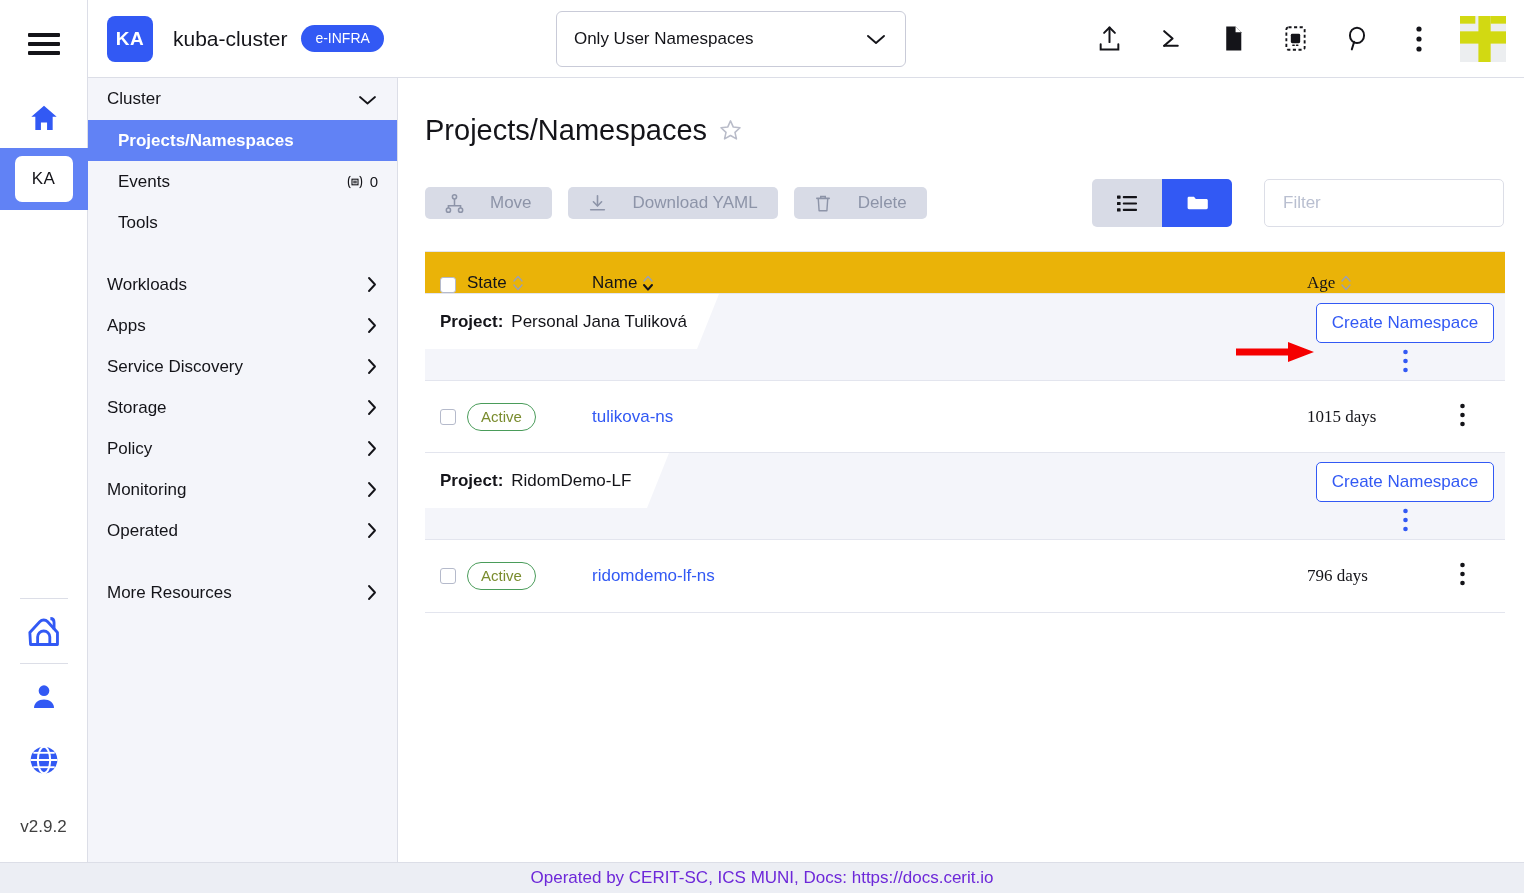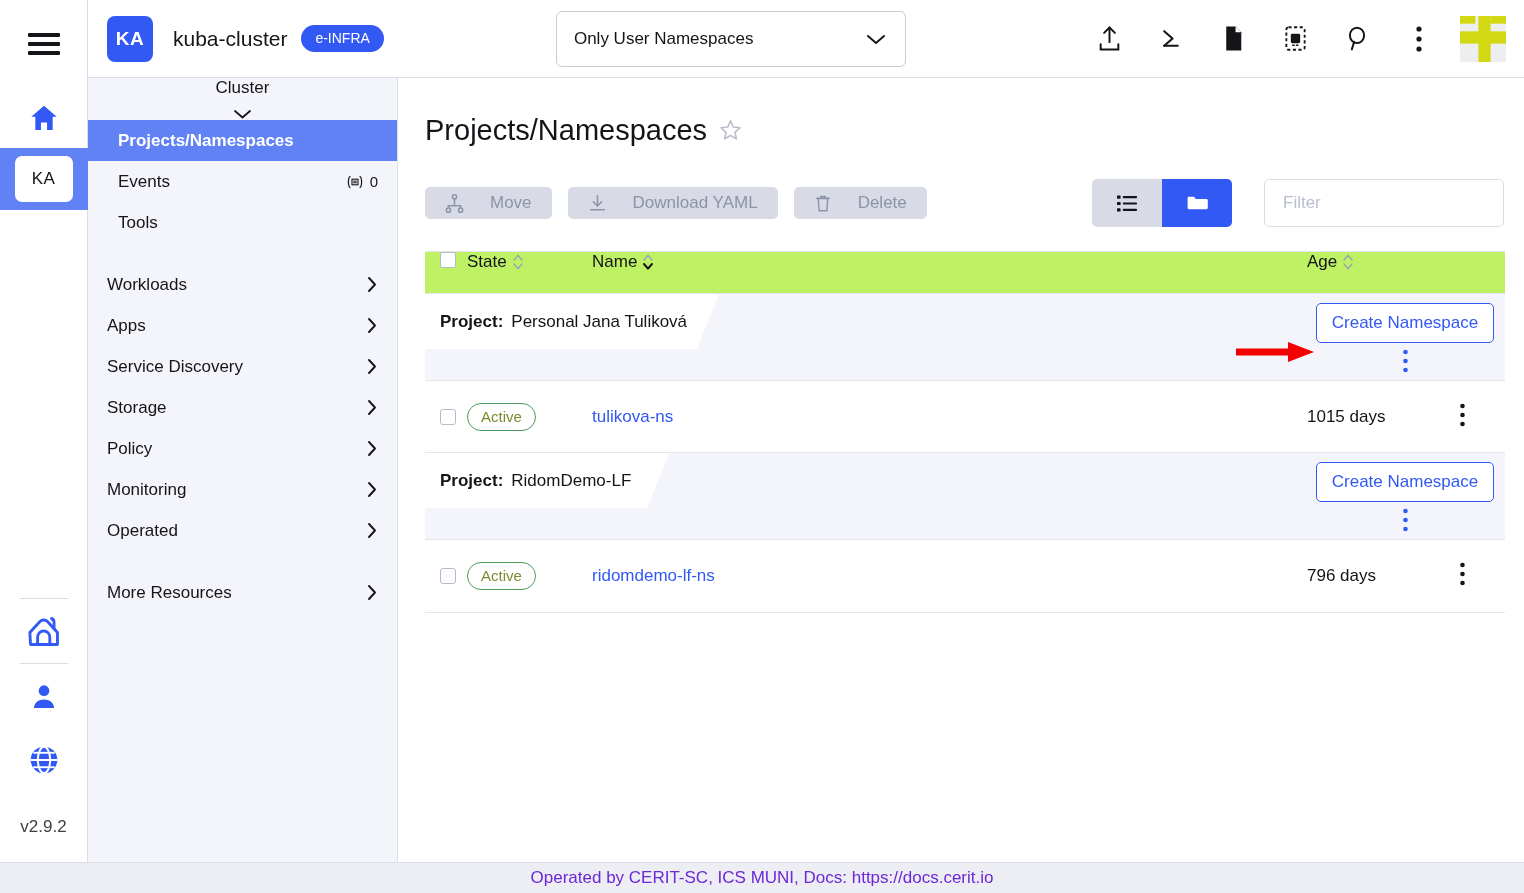--- a/index.html
+++ b/index.html
@@ -101,21 +101,20 @@
   #nav {
     position: absolute; left: 88px; top: 78px;
     width: 310px; height: 784px;
     background: #f4f5fa; border-right: 1px solid #dcdee7;
     overflow: hidden;
   }
   .nav-group-hdr {
     height: 42px; display: flex; align-items: center;
     padding: 0 19px 0 19px; font-size: 17px; color: #141419;
     cursor: pointer;
-    flex-direction: column;
   }
   .nav-group-hdr .lbl { flex: 1 1 auto; }
   .nav-sub {
     height: 41px; display: flex; align-items: center;
     padding: 0 19px 0 30px; font-size: 17px; color: #141419;
     cursor: pointer;
   }
   .nav-sub.active { background: #6182f5; color: #fff; font-weight: 700; }
   .nav-sub .lbl { flex: 1 1 auto; }
   .nav-sub .cnt {
@@ -165,29 +164,29 @@
   }
   #filter-input {
     border: none; outline: none; width: 100%; font-size: 17px;
     color: #141419; font-family: "Liberation Sans", sans-serif; background: transparent;
   }
   #filter-input::placeholder { color: #b9bfd0; }
 
   
   #table { margin-top: 24px; width: 1080px; border-bottom: 1px solid #e3e5ee; }
   #thead {
-    height: 43px; background: #bef264;
+    height: 43px; background: #eab308;
     border-top: 1px solid #e3e5ee; border-bottom: 1px solid #e3e5ee;
-    display: flex; align-items: flex-start; position: relative;
+    display: flex; align-items: flex-end; position: relative;
   }
   .th { font-size: 17px; color: #141419; display: flex; align-items: center; gap: 5px; }
   .col-check { width: 42px; padding-left: 15px; flex: none; }
   .col-state { width: 125px; flex: none; }
   .col-name  { flex: 1 1 auto; }
-  .col-age   { width: 152px; flex: none; }
+  .col-age   { width: 152px; flex: none; font-family: Liberation Serif, serif; }
   .col-menu  { width: 46px; flex: none; }
   .cbox {
     width: 16px; height: 16px; border: 1px solid #b5bacb;
     border-radius: 3px; background: #fff; cursor: pointer; display: block;
   }
   .group-row {
     height: 87px; background: #f4f5fa; position: relative;
     border-bottom: 1px solid #e3e5ee;
   }
   .group-tab {

